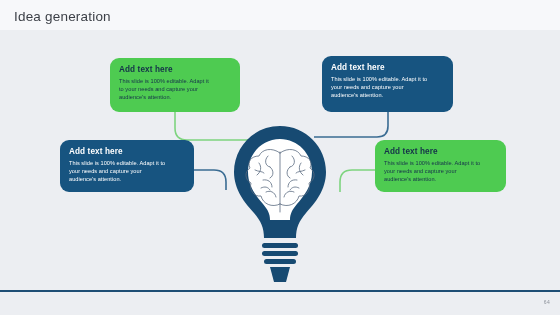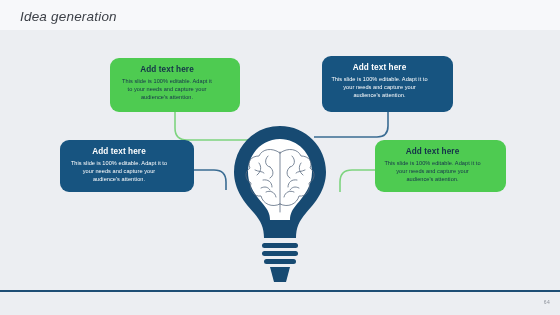--- a/index.html
+++ b/index.html
@@ -21,41 +21,40 @@
   }
   .header-band {
     position: absolute;
     left: 0; top: 0;
     width: 560px;
     height: 30px;
     background: #f7f8fa;
   }
   .page-title {
     position: absolute;
-    left: 20px;
+    left: 14px;
     top: 9px;
     font-size: 13.5px;
     font-weight: 400;
     color: #3b3f46;
     letter-spacing: 0.2px;
     white-space: nowrap;
-    font-style: italic;
   }
   .canvas-svg {
     position: absolute;
     left: 0; top: 0;
     width: 560px;
     height: 315px;
   }
   .card {
     position: absolute;
     border-radius: 9px;
     box-sizing: border-box;
     padding: 6px 25px 5px 9px;
-    text-align: center;
+    text-align: left;
     overflow: hidden;
   }
   .card.green {
     background: #4ecb51;
     color: #17324a;
   }
   .card.blue {
     background: #175480;
     color: #ffffff;
   }

